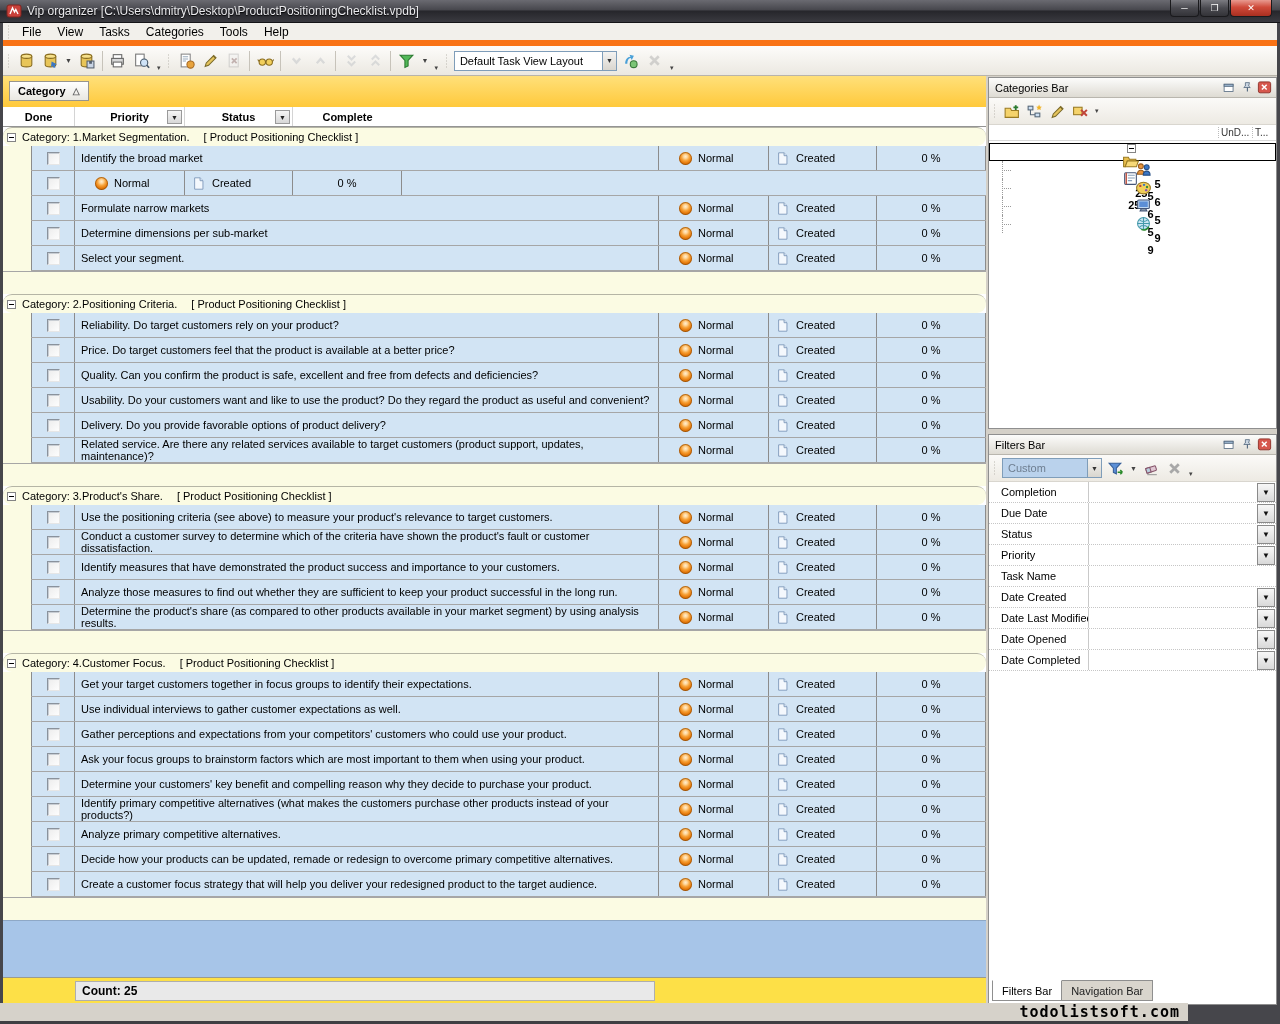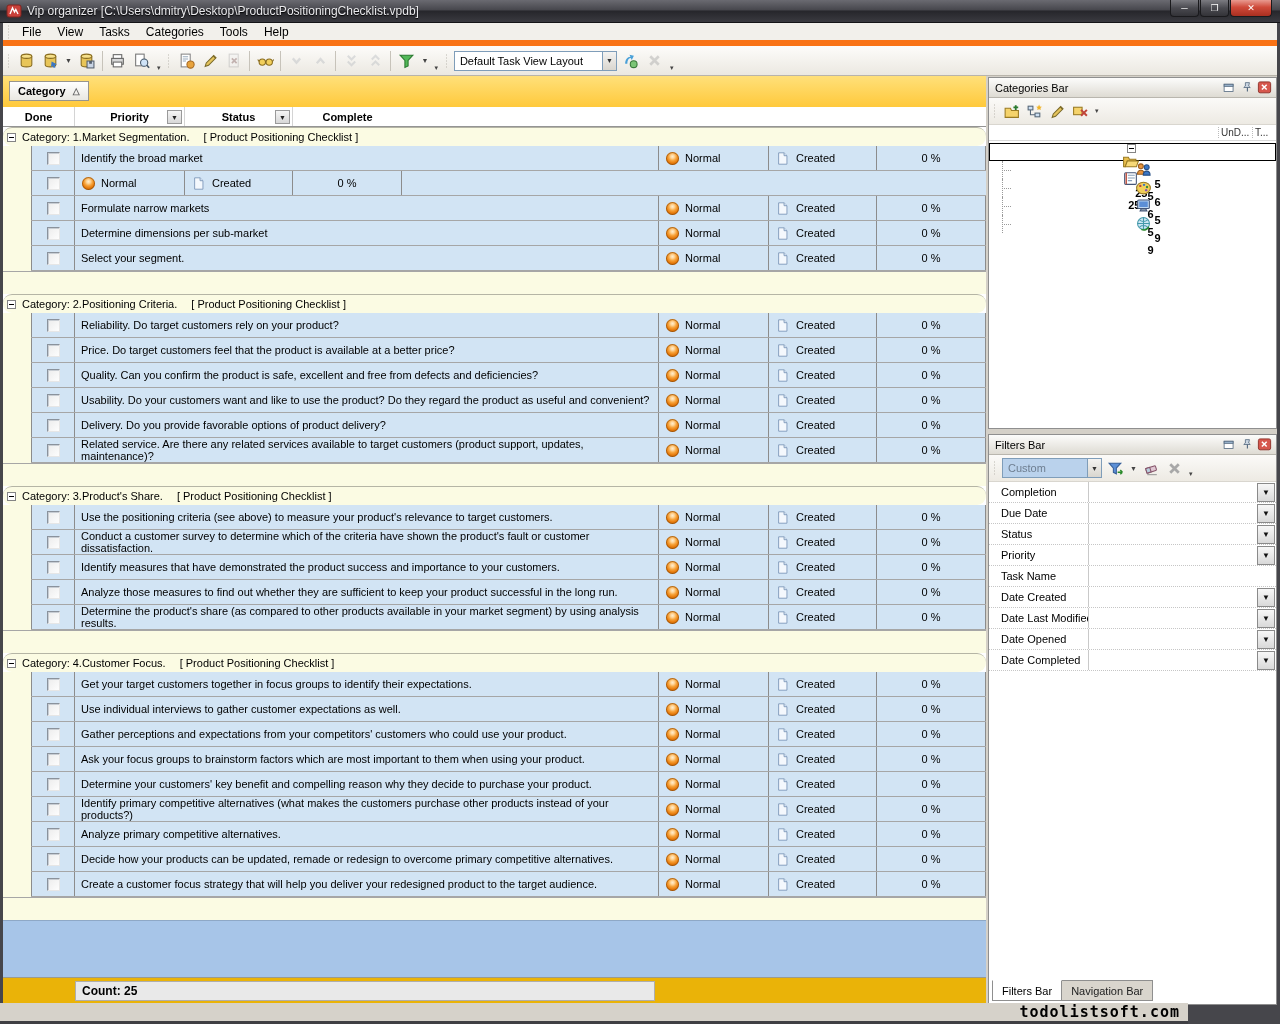--- a/index.html
+++ b/index.html
@@ -62,31 +62,31 @@
   .gbody { flex:0 0 auto; }
   .grphead { height:19px; background:#fbfbe3; border-top:1px solid #b5b5a5; display:flex; align-items:center;border-radius:9px; }
   .expander { width:9px; height:9px; border:1px solid #848484; background:#fff; margin:0 6px 0 4px; position:relative; flex:0 0 auto; }
   .expander::before { content:""; position:absolute; left:1px; right:1px; top:3px; height:1px; background:#000; }
   .grpsuffix { margin-left:14px; }
   .grprows { background:#fbfbe3; padding-left:28px; }
   .trow { display:flex; height:25px; border-bottom:1px solid #a6a6a6; background:#d2e4f4; }
   .tcell { display:flex; align-items:center; border-left:1px solid #8c8c8c; height:100%; overflow:hidden; }
   .c-done { width:43px; justify-content:center; }
   .c-name { width:584px; padding-left:6px; }
-  .c-prio { width:110px; padding-left:7px; gap:6px; }
+  .c-prio { width:110px; padding-left:20px; gap:6px; }
   .c-stat { width:108px; padding-left:7px; gap:6px; }
   .c-comp { width:110px; justify-content:center; border-right:1px solid #8c8c8c; }
   .cbx { width:13px; height:13px; background:linear-gradient(135deg,#ececec,#fdfdfd);
     border:1px solid #8a929c; border-right-color:#e6e6e6; border-bottom-color:#e6e6e6; box-shadow:inset 1px 1px 0 #c8cdd3; }
   .sphere { width:13px; height:13px; border-radius:50%; flex:0 0 auto;
     background:radial-gradient(circle at 50% 35%, #ffeccb 0%, #ffd9a1 16%, #f7a43c 38%, #e87c0d 60%, #b85c00 85%, #8f4600 100%);
     box-shadow:inset 0 0 0 1px rgba(130,65,0,.55); }
   .grpfoot { height:23px; background:#fbfbe3; border-top:1px solid #a6a6a6; }
   .gblue { flex:1 1 auto; background:#a7c5e8; border-top:1px solid #8ea8c6; }
-  .gcount { height:26px; flex:0 0 auto; background:#eab308; border-top:1px solid #9b9b8d; display:flex; align-items:center; }
+  .gcount { height:26px; flex:0 0 auto; background:#fde047; border-top:1px solid #9b9b8d; display:flex; align-items:center; }
   .countbox { margin-left:72px; width:580px; height:20px; background:#e9e9e9; border:1px solid #aeaeae;
     display:flex; align-items:center; padding-left:6px; font-weight:bold; font-size:12px; }
 
   
   .rightcol { position:absolute; left:985px; top:0; width:289px; height:927px; }
   .panel { position:absolute; left:0; width:289px; background:#fff; border:1px solid #8f8f8f; }
   .panel.cats { top:1px; height:352px; }
   .panel.filters { top:358px; height:571px; }
   .ptitle { height:20px; background:linear-gradient(#fcfcfb,#dedbd3); border-bottom:1px solid #b9b6ae;
     display:flex; align-items:center; padding:0 3px 0 6px; }

